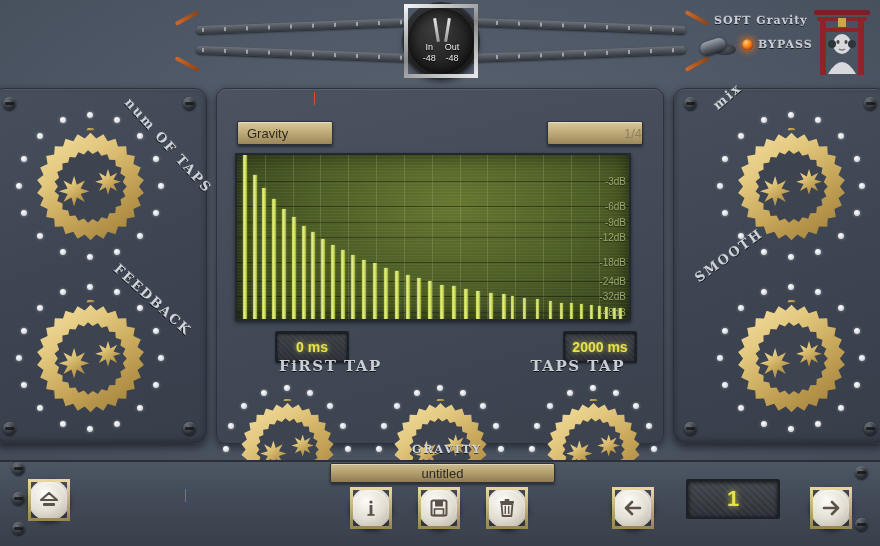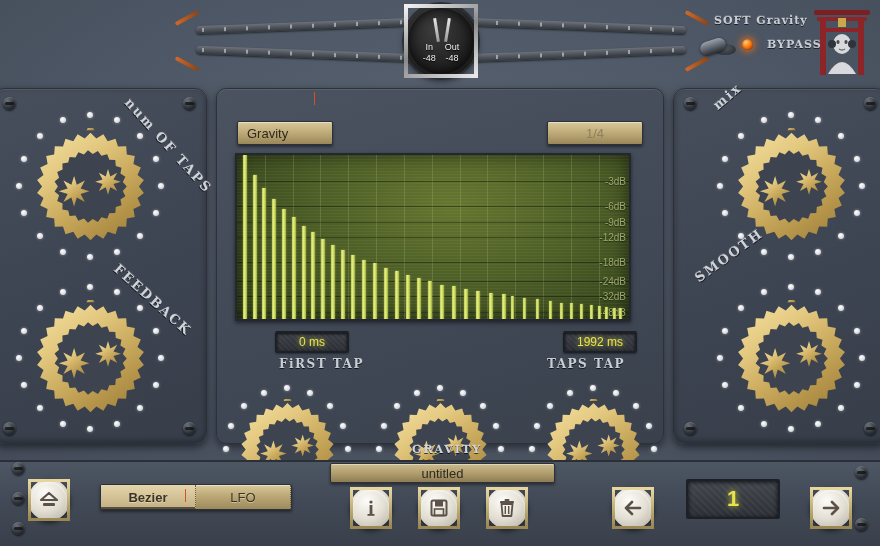--- a/index.html
+++ b/index.html
@@ -97,21 +97,21 @@
   #sc-switch .base{
     position:absolute; left:14px; top:8px; width:22px; height:11px; border-radius:50%;
     background:radial-gradient(ellipse at 40% 35%,#5d636c,#1e2228);
   }
   #bypass-row{ position:absolute; left:28px; top:24px; display:flex; align-items:center; gap:5px;}
   #bypass-led{
     width:11px; height:11px; border-radius:50%;
     background:radial-gradient(circle at 35% 30%,#ffd27a,#ff7a10 45%,#a33200 100%);
     box-shadow:0 0 7px 2px rgba(255,120,20,.65), inset 0 0 2px rgba(0,0,0,.4);
   }
-  #bypass-label{ font-size:11px; font-weight:bold;padding-left:9px; }
+  #bypass-label{ font-size:11px; font-weight:bold; }
   
   #logo {
     position:absolute; right:6px; top:2px; width:64px; height:76px;
   }
   
   .side-panel{
     position:absolute; top:88px; height:356px; width:215px;
     background: linear-gradient(160deg,#474f5c 0%, #3f4653 45%, #373e4a 100%);
     border-radius:12px;
     box-shadow: 0 3px 8px rgba(0,0,0,.55), inset 0 1px 0 rgba(255,255,255,.10),
@@ -180,21 +180,21 @@
   
   .field-gold{
     position:absolute; height:24px;
     background: linear-gradient(180deg,#d8c89a 0%, #bfab79 48%, #9a875a 100%);
     border:1px solid #2b3039; border-radius:2px;
     box-shadow: inset 0 1px 0 rgba(255,255,255,.45), 0 2px 3px rgba(0,0,0,.45);
     display:flex; align-items:center;
     font-size:13px; color:#2f2a1e; font-family:"Liberation Sans",sans-serif;
   }
   #gravity-select{ left:20px; top:32px; width:96px; padding-left:9px; }
-  #division-select{ right:20px; top:32px; width:96px; justify-content:center; color:#8e8160; }
+  #division-select{ right:20px; top:32px; width:96px; justify-content:flex-end; color:#8e8160; }
   
   #graph{
     position:absolute; left:18px; top:64px; width:396px; height:168px;
     background: radial-gradient(ellipse 340px 200px at 55% 30%, #65762f 0%, #4d5e26 40%, #2f3d18 85%, #27330f 100%);
     border:2px solid #232830;
     box-shadow: inset 0 0 18px rgba(0,0,0,.55), 0 2px 4px rgba(0,0,0,.5);
     overflow:hidden;
   }
   #graph-hlines, #graph-vlines { position:absolute; inset:0; }
   .hline{ position:absolute; left:0; right:0; height:1px; background:rgba(0,0,0,.38); }
@@ -209,35 +209,35 @@
     background-image: repeating-linear-gradient(0deg, rgba(255,255,255,.045) 0 1px, rgba(0,0,0,0) 1px 3px);
   }
   #bars{ position:absolute; inset:0; }
   .bar{
     position:absolute; bottom:0; width:4px;
     background: linear-gradient(90deg,#b9c948 0%, #e2ec86 35%, #c8d857 70%, #96a533 100%);
     box-shadow:0 0 2px rgba(220,240,120,.45);
   }
   
   .lcd{
-    position:absolute; height:22px; width:74px;
+    position:absolute; height:32px; width:74px;
     background:
       repeating-linear-gradient(45deg, rgba(255,255,255,.035) 0 2px, rgba(0,0,0,0) 2px 4px),
       linear-gradient(180deg,#3b3f45 0%, #2b2f35 100%);
     border:2px solid #1d2127; border-radius:2px;
     display:flex; align-items:center; justify-content:center;
-    font-size:12px; font-weight:normal; color:#e8e24a;
+    font-size:14px; font-weight:bold; color:#e8e24a;
     font-family:"Liberation Sans",sans-serif;
     text-shadow:0 0 5px rgba(230,228,70,.75);
     box-shadow: inset 0 1px 3px rgba(0,0,0,.8), 0 1px 2px rgba(0,0,0,.4);
   }
   #first-tap-value{ left:58px; top:242px; }
   #last-tap-value{ right:26px; top:242px; }
   .tap-label{
-    position:absolute; top:268px; font-size:12px; font-weight:bold;
+    position:absolute; top:268px; font-size:15px; font-weight:bold;
     font-family:"DejaVu Serif",serif; color:#c9cdd4; letter-spacing:1.5px;
     text-shadow:0 1px 0 rgba(0,0,0,.7);
   }
   #first-tap-label{ left:62px; }
   #last-tap-label{ right:38px; }
   
   #bottom-bar{
     position:absolute; left:0; bottom:0; width:880px; height:86px;
     background: linear-gradient(180deg,#4d5663 0%, #434b58 40%, #39404b 100%);
     border-top:2px solid #2a2f38;
@@ -602,21 +602,21 @@
           <div class="bar" style="left: 95.8%; height: 7%; width: 3px;"></div>
           <div class="bar" style="left: 97.4%; height: 6.5%; width: 3px;"></div>
         </div>
       <div id="graph-scan"></div>
     </div>
 
     <div class="lcd" id="first-tap-value">
       <span>0 ms</span>
     </div>
     <div class="lcd" id="last-tap-value">
-      <span>1992 ms</span>
+      <span>2000 ms</span>
     </div>
     <div class="tap-label" id="first-tap-label">FiRST TAP</div>
     <div class="tap-label" id="last-tap-label">TAPS TAP</div>
   </div>
 
   <div class="knob-wrap" style="left:222px; top:384px; width:130px; height:130px; overflow:hidden;">
     <div class="knob-dots">
         <div class="knob-dot" style="left: 62px; top: 1px;"></div>
         <div class="knob-dot" style="left: 85.3437px; top: 5.64335px;"></div>
         <div class="knob-dot" style="left: 105.134px; top: 18.8665px;"></div>
@@ -736,28 +736,20 @@
   <div class="screw" style="position:absolute; right:12px; top:466px;"></div>
   <div class="screw" style="position:absolute; right:12px; top:518px;"></div>
 
   <div class="round-btn" style="left:28px; top:479px;">
     <svg width="22" height="22" viewBox="0 0 22 22">
       <path d="M3 11 L11 4 L19 11 Z" fill="none" stroke="#5c524a" stroke-width="2.2" stroke-linejoin="round"></path>
       <rect x="5" y="14" width="12" height="3" rx="1" fill="#5c524a"></rect>
     </svg>
   </div>
 
-  <div id="shape-select">
-      <div class="tab active">
-        <span>Bezier</span>
-      </div>
-      <div class="tab">
-        <span>LFO</span>
-      </div>
-    </div>
   <div id="shape-marker" style="position:absolute; left:185px; top:489px; width:1px; height:13px; background:#d7502a;"></div>
 
   <div id="preset-name">
     <span>untitled</span>
   </div>
 
   <div class="round-btn" style="left:350px; top:487px;">
     <svg width="20" height="20" viewBox="0 0 20 20">
       <circle cx="10" cy="4" r="1.6" fill="#5c524a"></circle>
       <rect x="8.6" y="7" width="2.8" height="10" fill="#5c524a"></rect>

